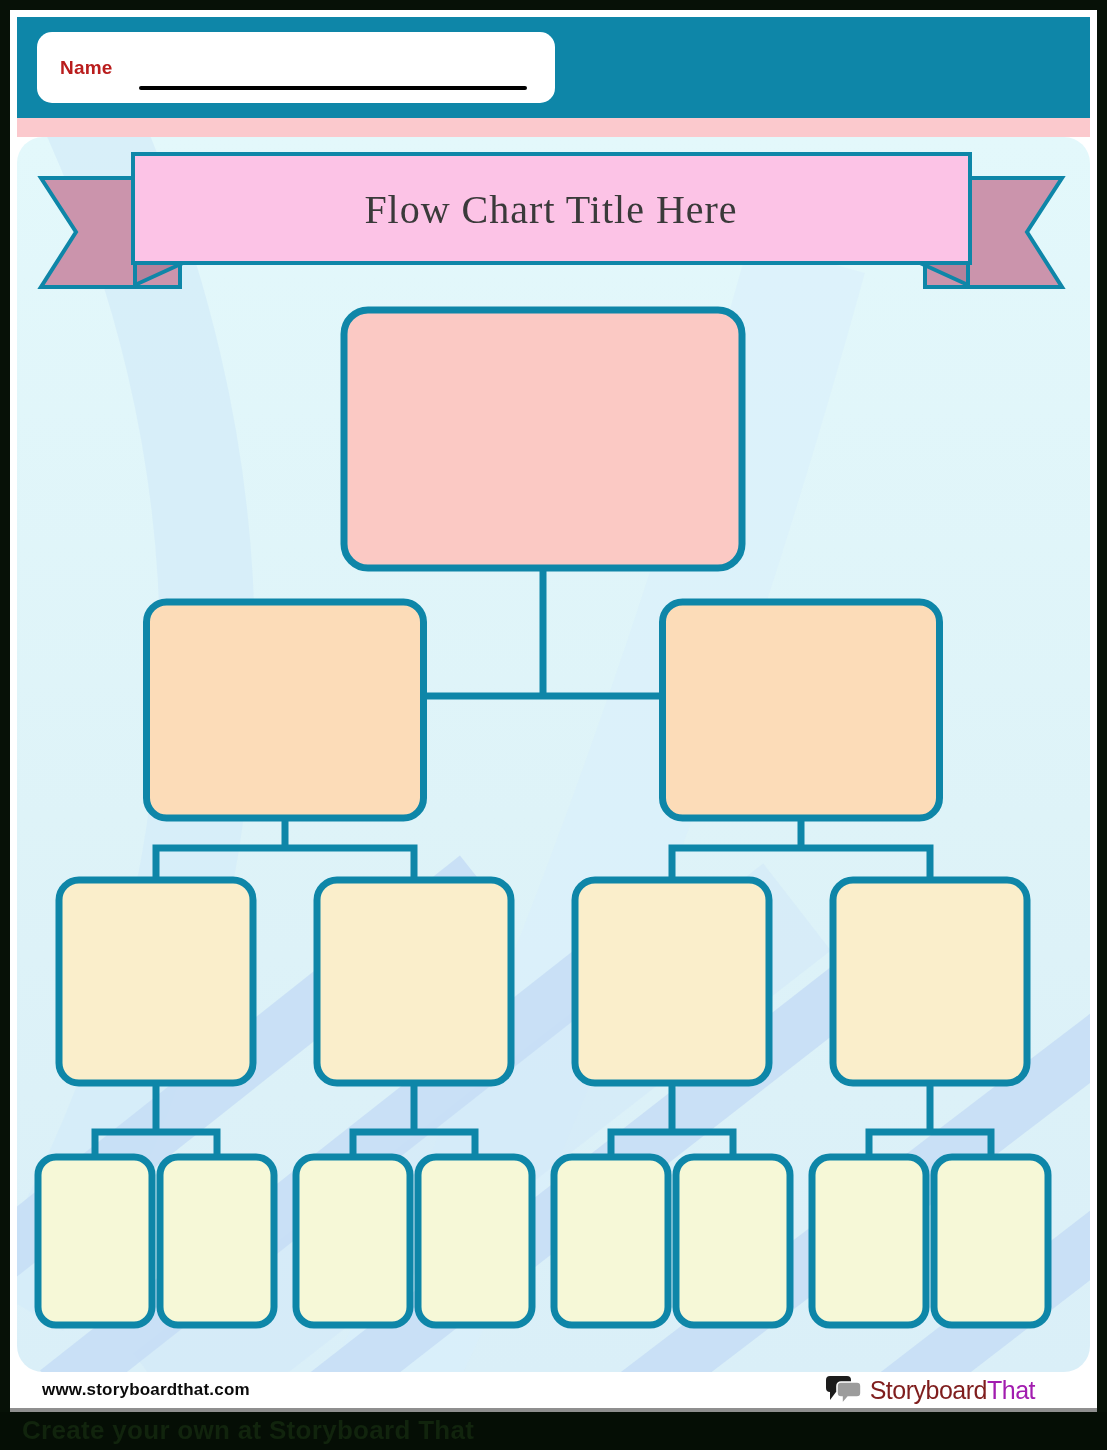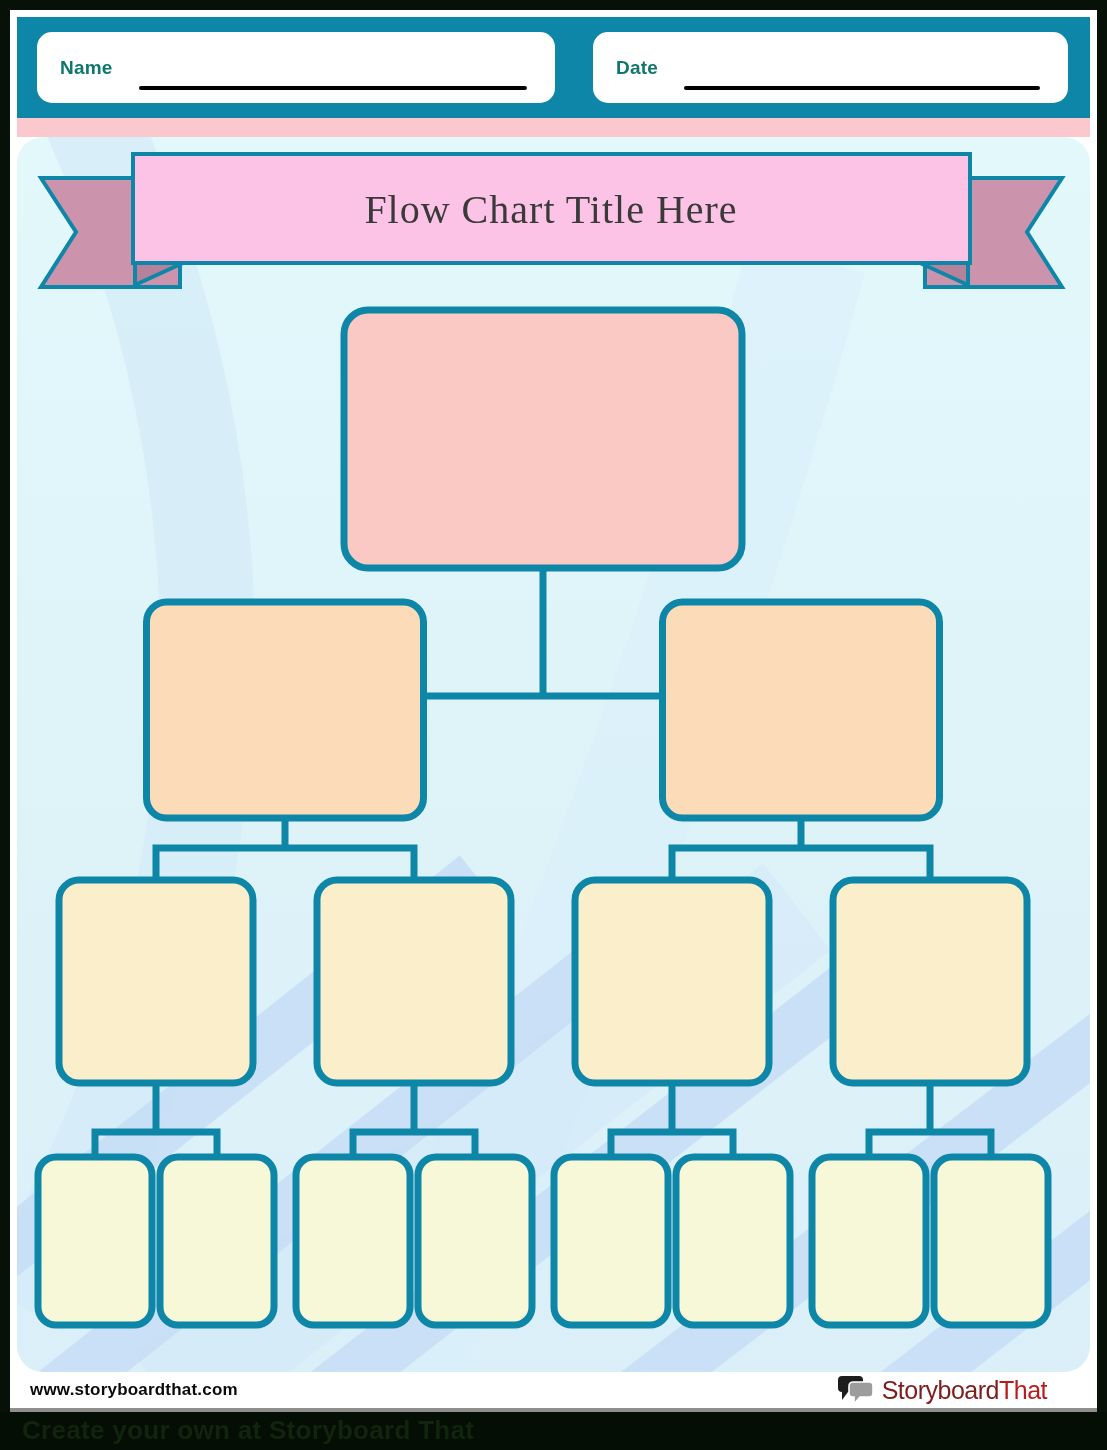--- a/index.html
+++ b/index.html
@@ -17,21 +17,21 @@
     position:absolute;left:17px;top:17px;width:1073px;height:101px;
     background:var(--teal,#0e86a8);
   }
   .field-box{
     position:absolute;top:15px;height:71px;background:#fff;border-radius:15px;
     display:flex;align-items:center;
   }
   .field-box.name{left:20px;width:518px;}
   .field-box.date{left:576px;width:475px;}
   .field-label{
-    font-size:19px;font-weight:bold;color:#0f766e;margin-left:23px;letter-spacing:.2px;
+    font-size:19px;font-weight:bold;color:#b91c1c;margin-left:23px;letter-spacing:.2px;
   }
   .field-line{
     flex:1;height:4px;background:#000;margin:41px 28px 0 26px;border-radius:2px;
   }
   .pink-strip{
     position:absolute;left:17px;top:118px;width:1073px;height:19px;
     background:var(--pink-strip,#fbc9cd);
   }
   
   .canvas{
@@ -46,30 +46,30 @@
   .fc-box{stroke:var(--teal,#0e86a8);stroke-width:7;}
   .ribbon{stroke:var(--teal,#0e86a8);stroke-width:4;stroke-linejoin:miter;}
   .banner-title{
     font-family:"Liberation Serif","DejaVu Serif",serif;
     font-size:40px;fill:var(--title-text,#3a3a3a);letter-spacing:1px;
   }
   
   .footer{
     position:absolute;left:10px;top:1372px;width:1061px;height:36px;
     background:#fff;display:flex;align-items:center;justify-content:space-between;
-    padding:4px;box-sizing:border-box;
+    padding:16px;box-sizing:border-box;
   }
   .site-url{
     margin-left:16px;font-size:17px;font-weight:bold;color:#0b0b0b;letter-spacing:.2px;
   }
   .logo{display:flex;align-items:center;margin-right:20px;}
   .logo svg{display:block;margin-right:7px;}
   .logo-text{font-size:25px;font-weight:500;letter-spacing:-0.5px;}
   .logo-text .lp{color:#7f1d1d;}
-  .logo-text .ls{color:#b91c1c;}
+  .logo-text .ls{color:#a21caf;}
   .gray-line{
     position:absolute;left:10px;top:1408px;width:1087px;height:4px;background:#8f8f8f;
   }
   
   .bottom-bar{
     position:absolute;left:0;top:1412px;width:1107px;height:38px;background:#050e05;
   }
   .bottom-bar span{
     display:block;margin-left:22px;font-size:26px;font-weight:bold;
     color:#11240d;line-height:36px;letter-spacing:.3px;
@@ -77,24 +77,20 @@
 </style>
 </head>
 <body>
 
 <div class="page">
   <div class="inner-white"></div>
 
   <div class="teal-header">
     <div class="field-box name">
       <span class="field-label">Name</span>
-      <span class="field-line"></span>
-    </div>
-    <div class="field-box date">
-      <span class="field-label">Date</span>
       <span class="field-line"></span>
     </div>
   </div>
 
   <div class="pink-strip"></div>
 
   <div class="canvas">
     <svg id="fc-svg" width="1073" height="1235" viewBox="0 0 1073 1235" xmlns="http://www.w3.org/2000/svg">
 
       <g>

